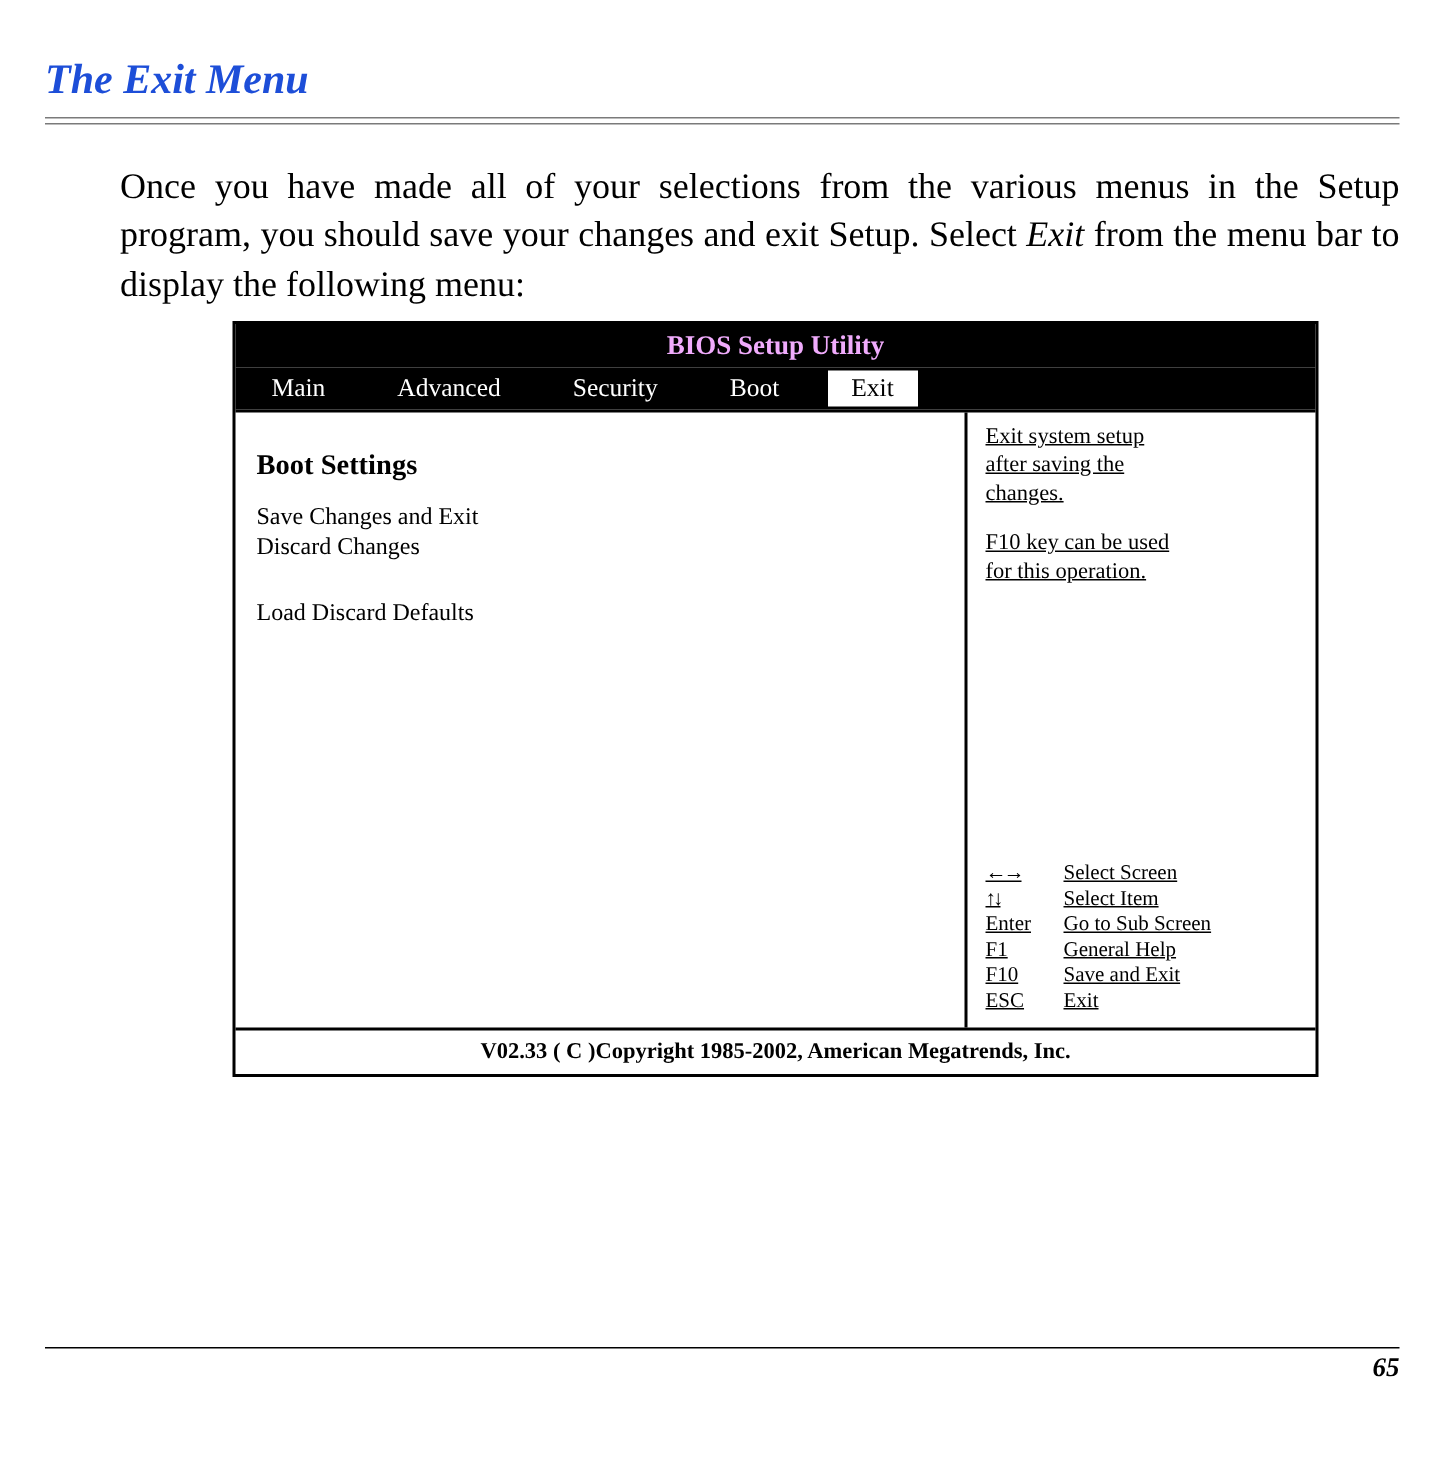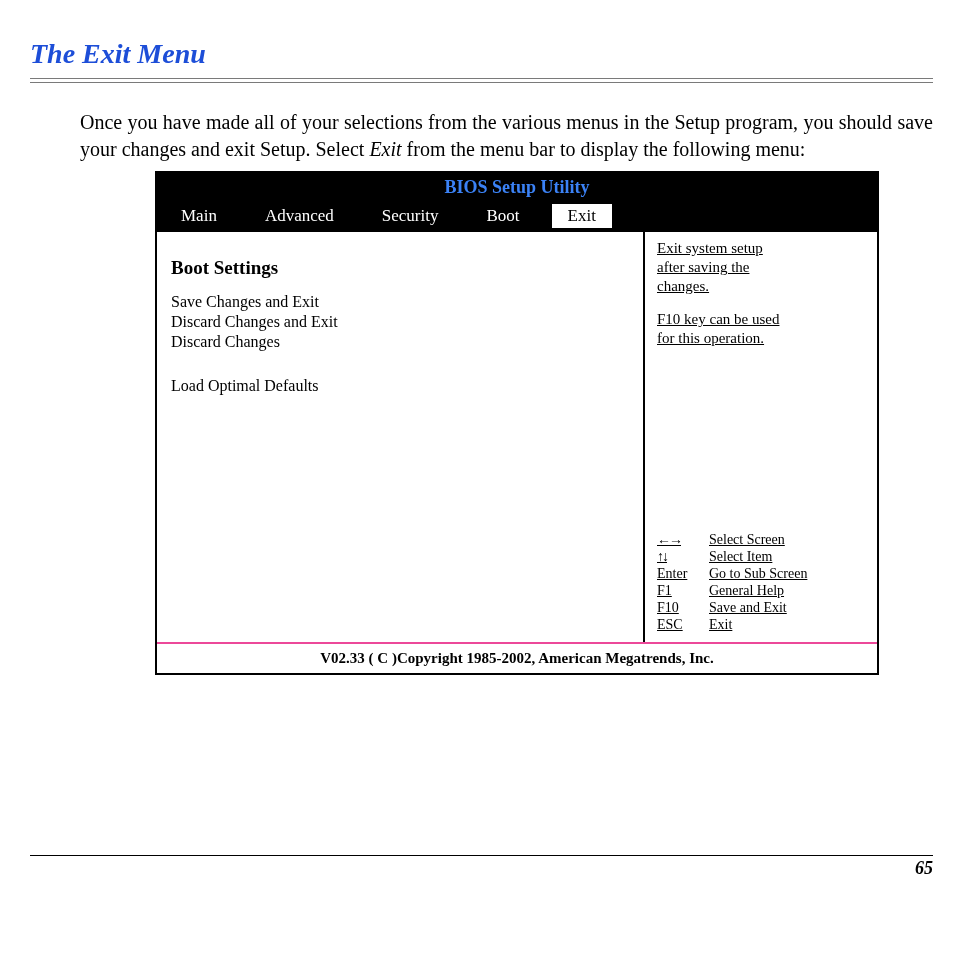--- a/index.html
+++ b/index.html
@@ -17,37 +17,37 @@
     font-size: 28px;
     margin: 18px 0 8px 0;
   }
   .double-rule {
     border-top: 1px solid #7a7a7a;
     border-bottom: 1px solid #7a7a7a;
     height: 3px;
     margin-bottom: 26px;
   }
   .intro-para {
-    font-size: 20px;
+    font-size: 24px;
     text-align: justify;
     margin: 0 0 8px 50px;
     line-height: 1.35;
   }
   .intro-para .italic {
     font-style: italic;
   }
   .bios-wrap {
     margin: 6px 0 0 125px;
     width: 720px;
     border: 2px solid #000;
     font-family: "Times New Roman", Times, serif;
   }
   .bios-title {
     background: #000;
-    color: #3b82f6;
+    color: #f0abfc;
     text-align: center;
     font-weight: bold;
     font-size: 18px;
     padding: 4px 0;
   }
   .bios-tabs {
     background: #000;
     color: #fff;
     display: flex;
     gap: 16px;
@@ -106,21 +106,21 @@
     align-items: center;
     margin: 1px 0;
   }
   .key-cell {
     width: 52px;
     flex-shrink: 0;
   }
   .arrow-lr::before { content: "\2190\2192"; font-weight: bold; letter-spacing: -2px; }
   .arrow-ud::before { content: "\2191\2193"; font-weight: bold; letter-spacing: -2px; }
   .bios-footer {
-    border-top: 2px solid #ec4899;
+    border-top: 2px solid #000000;
     text-align: center;
     font-weight: bold;
     font-size: 15px;
     padding: 6px 0;
   }
   .page-footer-rule {
     border-top: 1px solid #000;
     margin-top: 180px;
   }
   .page-number {
@@ -147,24 +147,23 @@
     <span class="bios-tab">Main</span>
     <span class="bios-tab">Advanced</span>
     <span class="bios-tab">Security</span>
     <span class="bios-tab">Boot</span>
     <span class="bios-tab selected">Exit</span>
   </div>
   <div class="bios-body">
     <div class="bios-left">
       <div class="panel-heading">Boot Settings</div>
       <div class="menu-item">Save Changes and Exit</div>
-      <div class="menu-item">Discard Changes and Exit</div>
       <div class="menu-item">Discard Changes</div>
       <div class="gap"></div>
-      <div class="menu-item">Load Optimal Defaults</div>
+      <div class="menu-item">Load Discard Defaults</div>
       <div class="gap" style="height:14px"></div>
     </div>
     <div class="bios-right">
       <div class="help-text">
         <div class="help-line">Exit system setup</div>
         <div class="help-line">after saving the</div>
         <div class="help-line">changes.</div>
         <div class="help-gap"></div>
         <div class="help-line">F10 key can be used</div>
         <div class="help-line">for this operation.</div>

